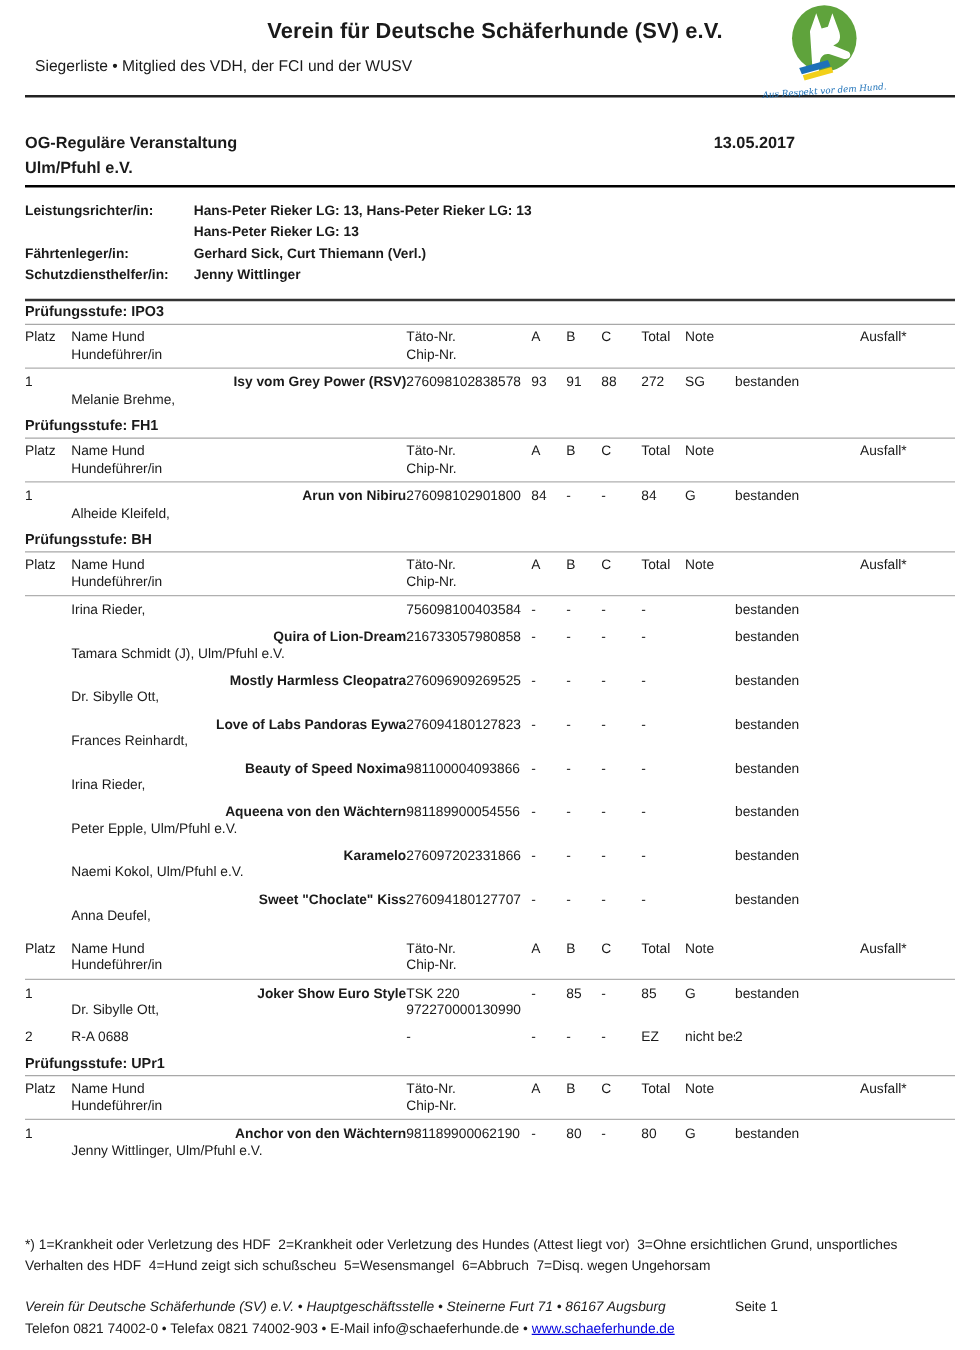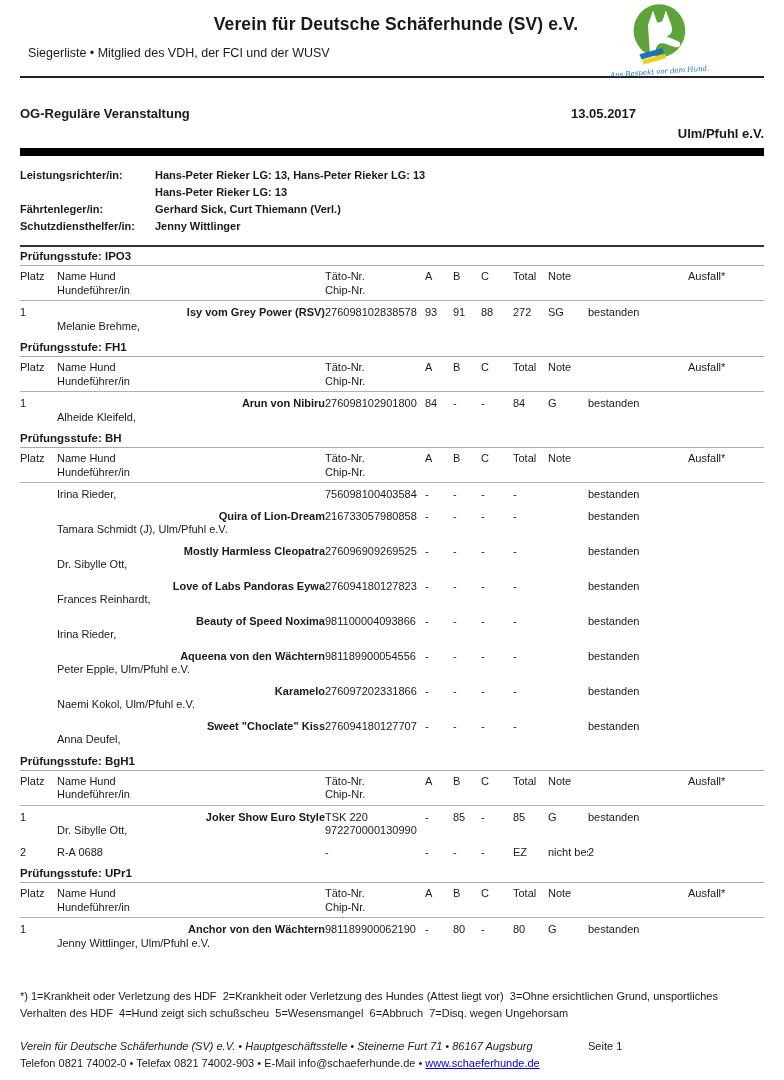--- a/index.html
+++ b/index.html
@@ -53,25 +53,25 @@
     font-size: 7px;
     color: #1d71b8;
     transform: rotate(-4deg);
     white-space: nowrap;
     margin-top: -4px;
   }
 
   
   .event-block {
     position: relative;
-    border-bottom: 8px solid #000000;
+    border-bottom: 2px solid #000000;
     padding: 28px 0 7px 0;
   }
   .event-type { font-size: 13px; font-weight: bold; }
-  .event-club { font-size: 13px; font-weight: bold; margin-top: 5px; text-align: right; }
+  .event-club { font-size: 13px; font-weight: bold; margin-top: 5px; }
   .event-date {
     position: absolute;
     left: 551px;
     top: 28px;
     font-size: 13px;
     font-weight: bold;
   }
 
   
   .officials {
@@ -424,21 +424,20 @@
     <div class="cell">-</div>
     <div class="cell">-</div>
     <div class="cell"></div>
     <div class="cell">bestanden</div>
     <div class="cell"></div>
   </div>
 </div>
   </div>
 
   <div class="section">
-    <div class="section-title">Prüfungsstufe: BgH1</div>
     <div class="tbl-grid tbl-header">
       <div class="cell">Platz</div>
       <div class="cell">
         <div>Name Hund</div>
         <div>Hundeführer/in</div>
       </div>
       <div class="cell">
         <div>Täto-Nr.</div>
         <div>Chip-Nr.</div>
       </div>

